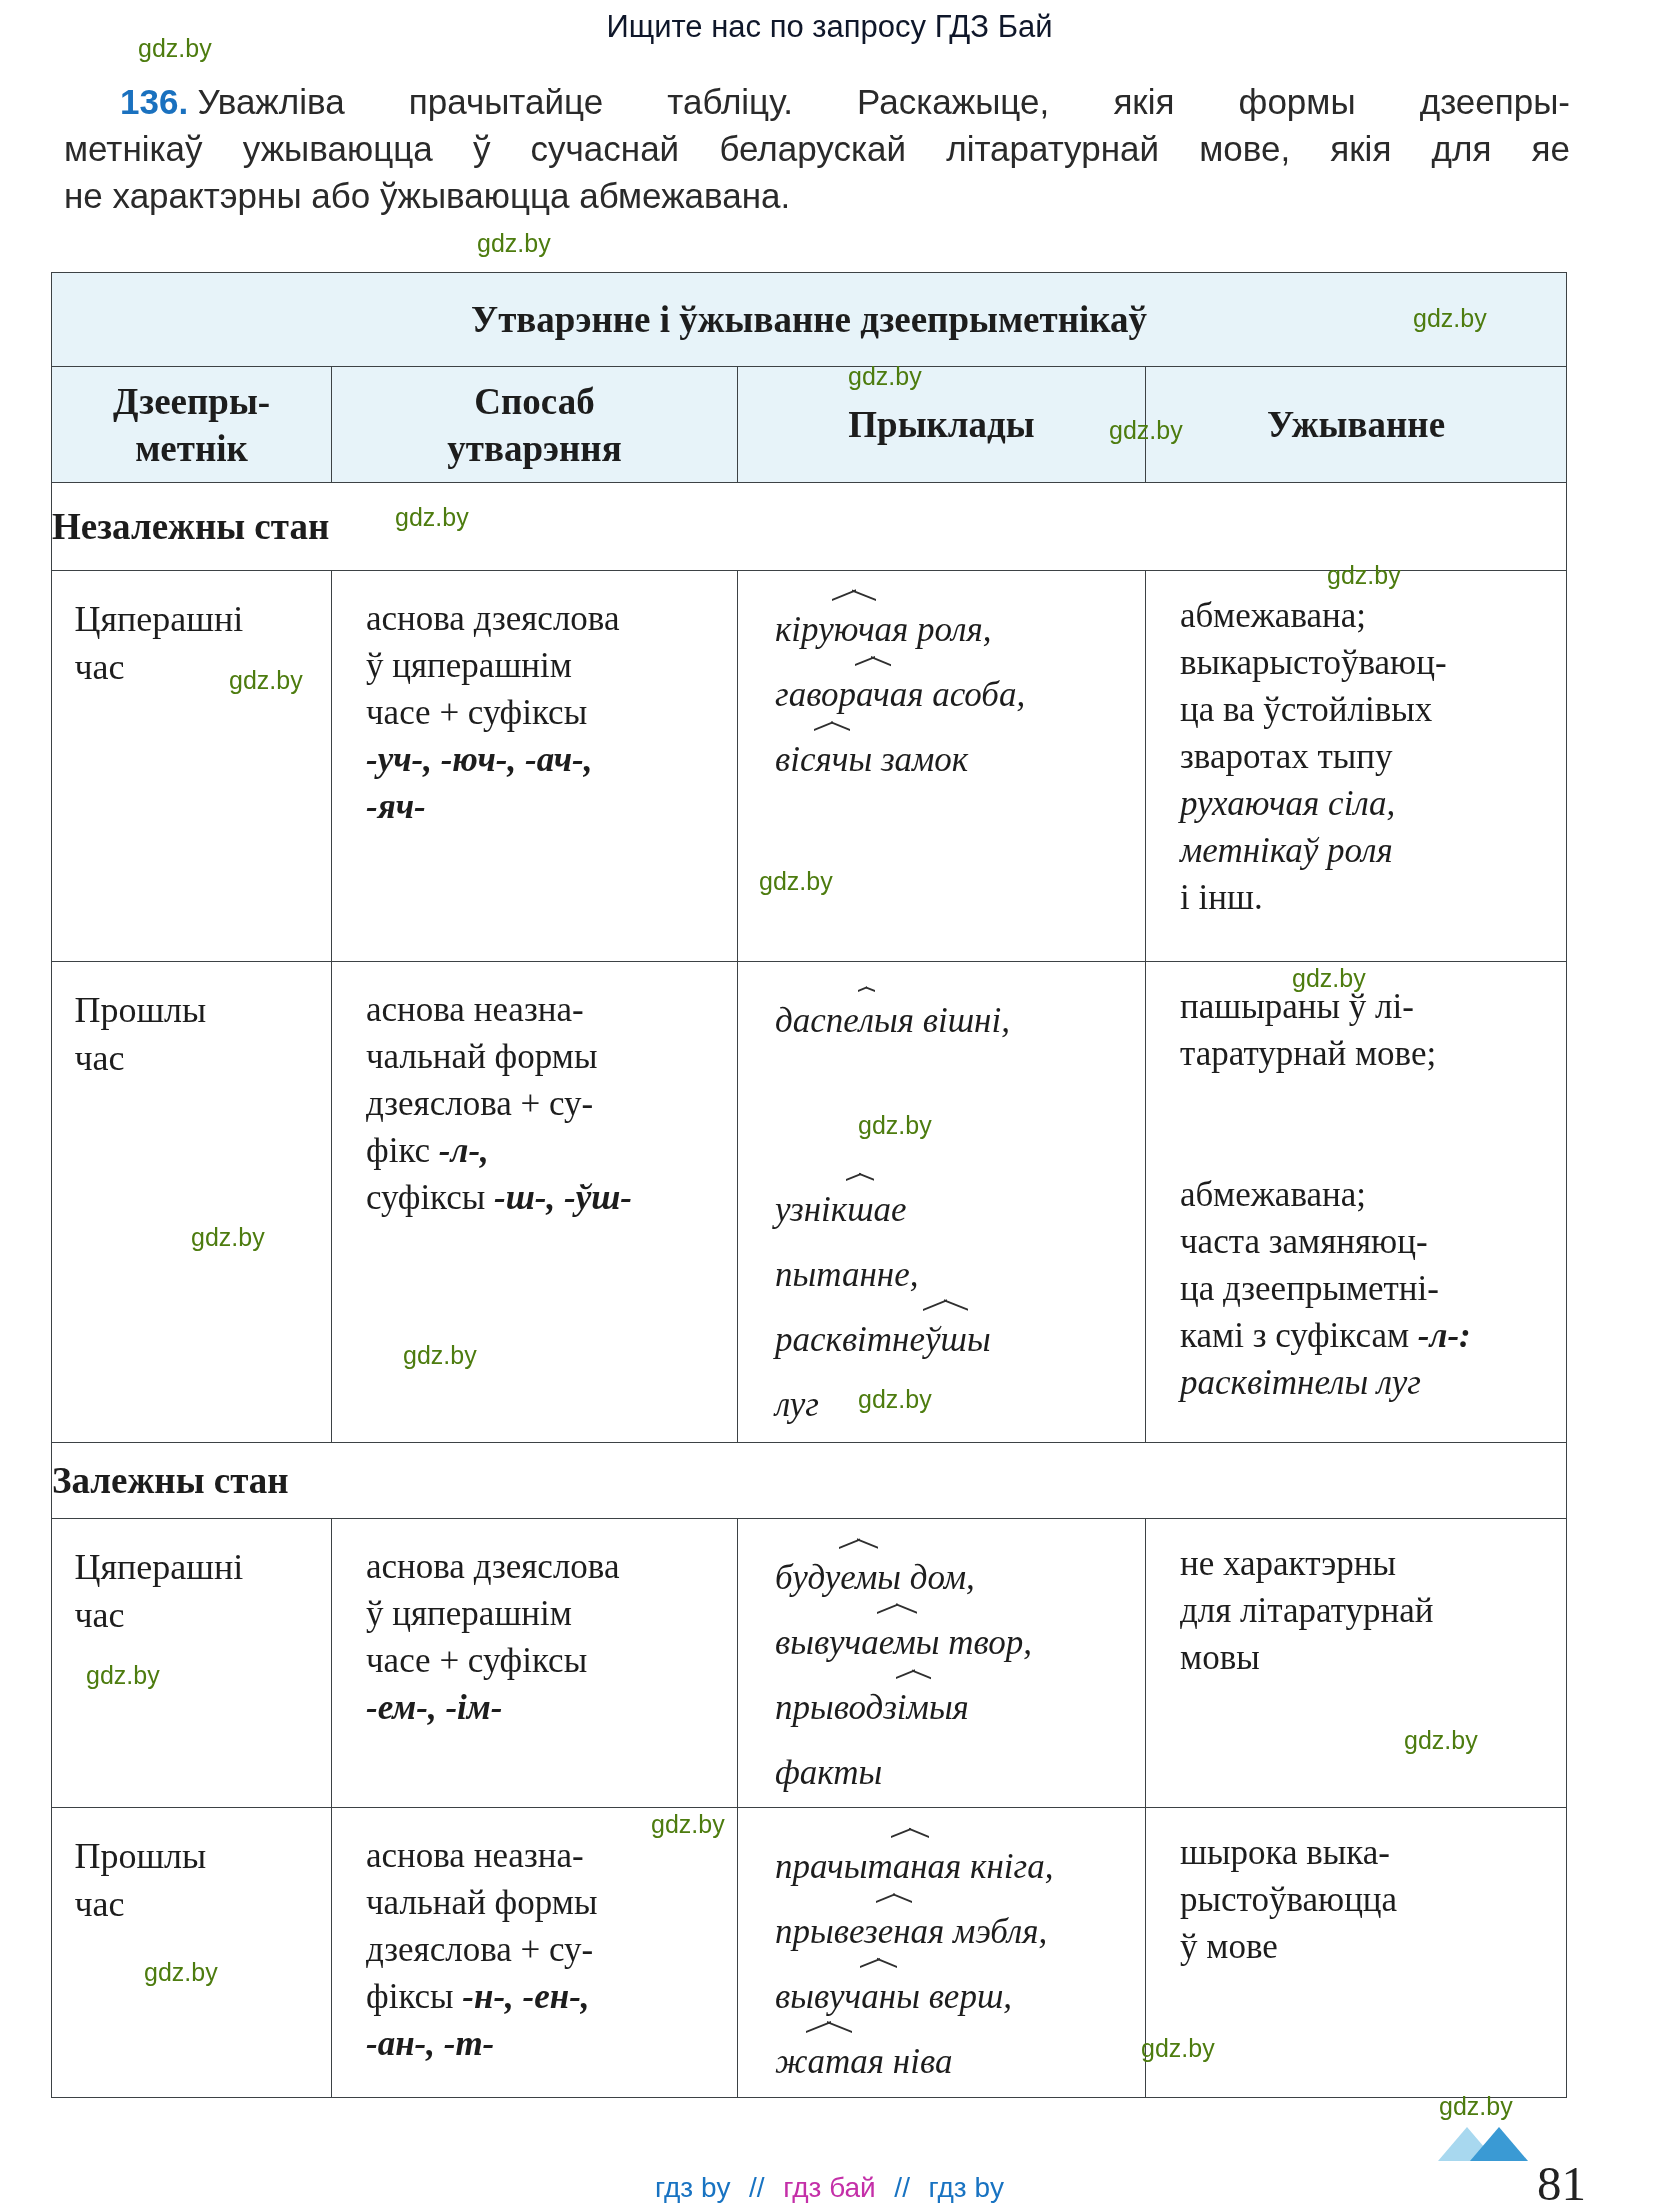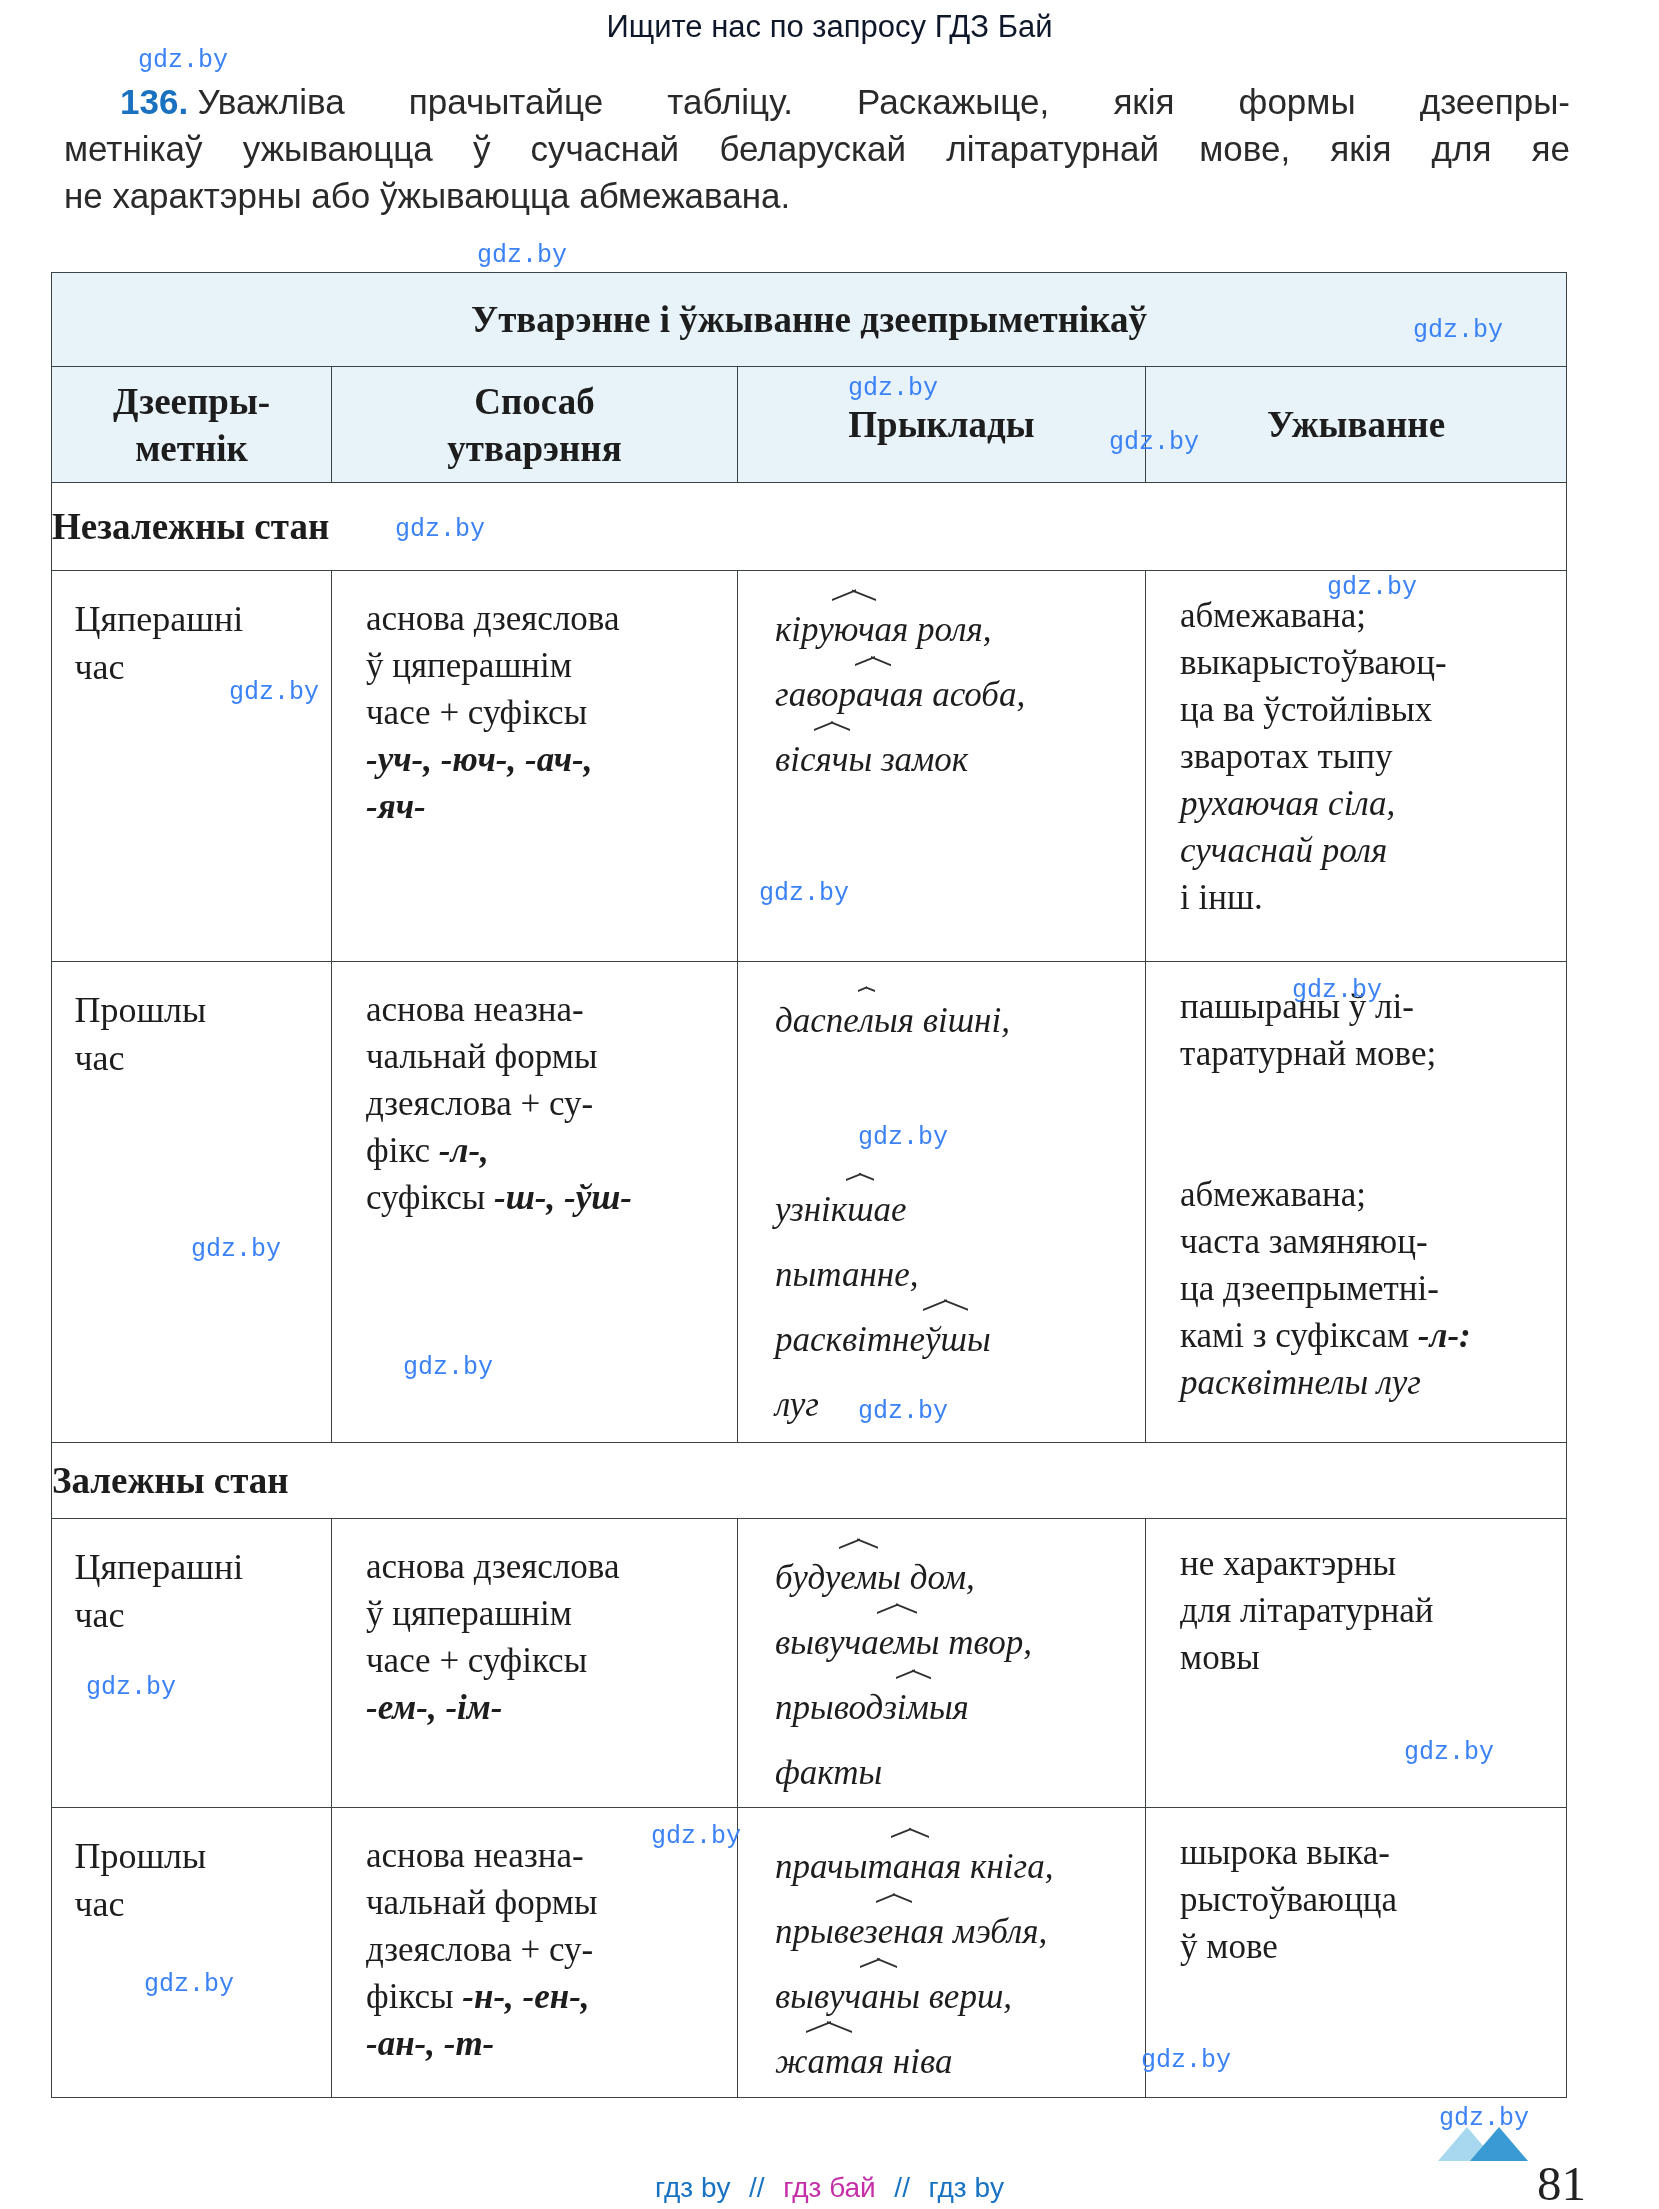--- a/index.html
+++ b/index.html
@@ -56,22 +56,22 @@
   .i{font-style:italic;}
   
   .m{position:relative;display:inline-block;line-height:1.1;}
   .m::before,.m::after{
     content:"";position:absolute;top:-12px;height:2.3px;background:#2f2f2f;width:58%;
   }
   .m::before{left:-4%;transform-origin:0 50%;transform:skewY(-22deg);}
   .m::after{right:-4%;transform-origin:100% 50%;transform:skewY(22deg);}
   
   .wm{
-    position:absolute;font-family:Liberation Mono, monospace;
-    font-size:25px;color:#3b82f6;z-index:5;white-space:nowrap;margin-top:12px;
+    position:absolute;font-family:Liberation Sans, sans-serif;
+    font-size:25px;color:#4d7c0f;z-index:5;white-space:nowrap;
   }
   
   .pagenum{
     position:absolute;top:2155px;right:73px;font-size:49px;color:#222;
     font-family:"Liberation Serif", serif;
   }
   .footer{
     position:absolute;top:2172px;left:0;width:100%;text-align:center;
     font-family:"Liberation Sans", sans-serif;font-size:28px;
   }
@@ -131,21 +131,21 @@
           <div class="tline"><span>кіру</span><span class="m">юч</span><span>ая роля,</span></div>
           <div class="tline"><span>гавор</span><span class="m">ач</span><span>ая асоба,</span></div>
           <div class="tline"><span>віс</span><span class="m">яч</span><span>ы замок</span></div>
         </td>
     <td class="usage">
           <div class="tline"><span>абмежавана;</span></div>
           <div class="tline"><span>выкарыстоўваюц-</span></div>
           <div class="tline"><span>ца ва ўстойлівых</span></div>
           <div class="tline"><span>зваротах тыпу</span></div>
           <div class="tline"><span class="i">рухаючая сіла,</span></div>
-          <div class="tline"><span class="i">сучаснай роля</span></div>
+          <div class="tline"><span class="i">метнікаў роля</span></div>
           <div class="tline"><span>і інш.</span></div>
         </td>
   </tr>
   <tr class="r-data2">
     <td class="tense">Прошлы
 час</td>
     <td class="method">
           <div class="tline"><span>аснова неазна-</span></div>
           <div class="tline"><span>чальнай формы</span></div>
           <div class="tline"><span>дзеяслова + су-</span></div>

